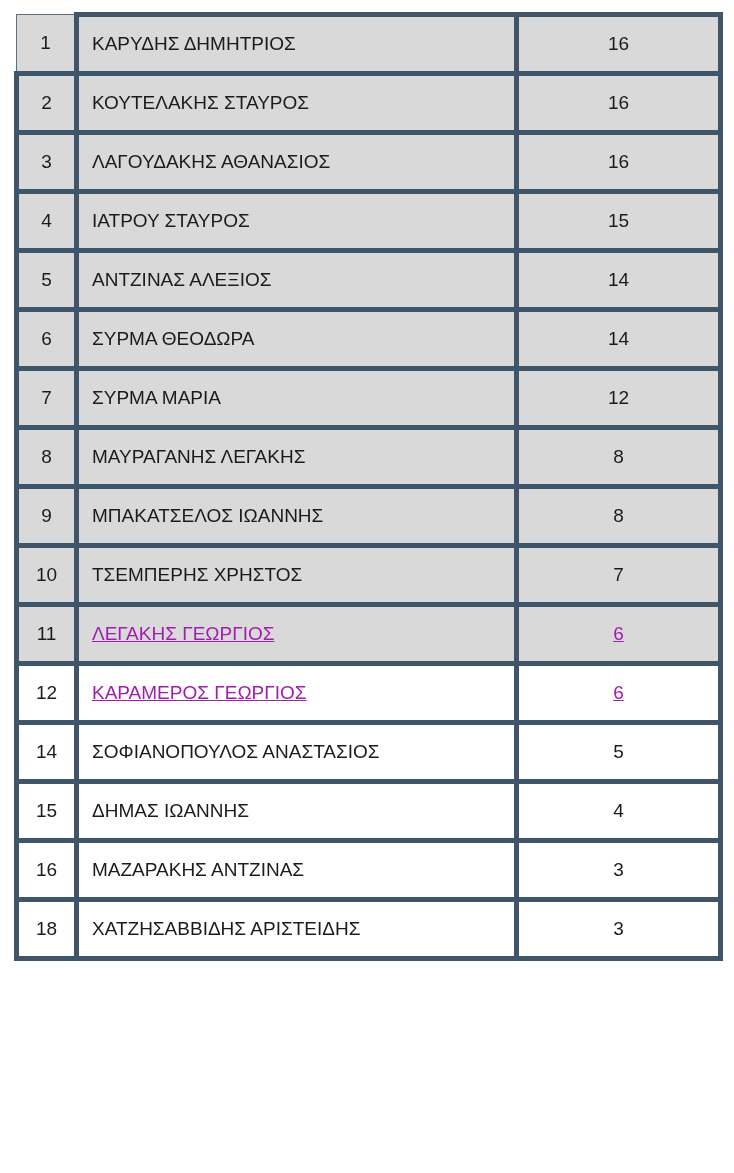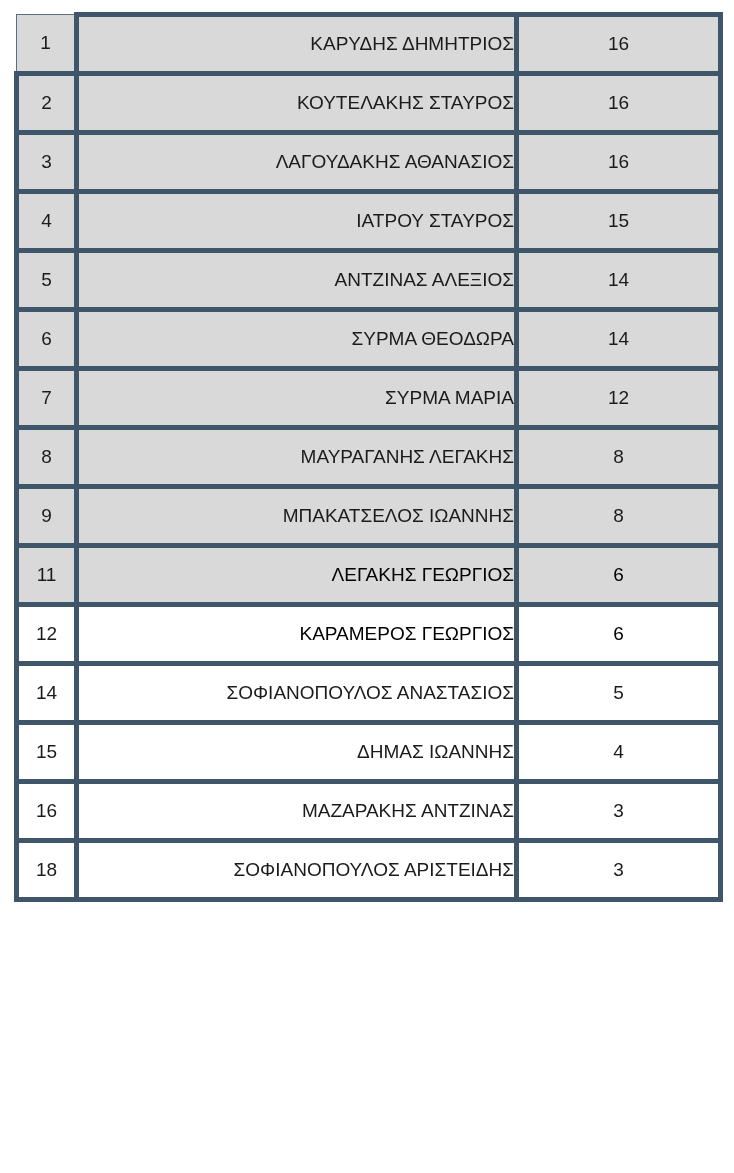--- a/index.html
+++ b/index.html
@@ -31,29 +31,29 @@
       vertical-align: middle;
     }
     col.c-rank { width: 60px; }
     col.c-name { width: 440px; }
     col.c-val  { width: 204px; }
     td.rank {
       text-align: center;
       font-weight: normal;
     }
     td.name {
-      text-align: right;
+      text-align: left;
       padding-left: 13px !important;
     }
     td.val {
       text-align: center;
     }
     tr.shaded td { background: #d9d9d9; }
     tr.plain td { background: #ffffff; }
-    tr.muted td.name, tr.muted td.val { color: #000000; }
+    tr.muted td.name, tr.muted td.val { color: #a21caf; text-decoration: underline; }
     tr.first td.rank {
       border: 1px solid #5a6e80;
     }
     tr.first td {
       border-top: 5px solid #3f5569;
     }
     tr.first td.rank { border-top: 1px solid #5a6e80; border-left: 1px solid #5a6e80; }
   </style>
 </head>
 <body>
@@ -104,20 +104,25 @@
       <tr class="shaded">
           <td class="rank">8</td>
           <td class="name">ΜΑΥΡΑΓΑΝΗΣ ΛΕΓΑΚΗΣ</td>
           <td class="val">8</td>
         </tr>
       <tr class="shaded">
           <td class="rank">9</td>
           <td class="name">ΜΠΑΚΑΤΣΕΛΟΣ ΙΩΑΝΝΗΣ</td>
           <td class="val">8</td>
         </tr>
+      <tr class="shaded">
+          <td class="rank">10</td>
+          <td class="name">ΤΣΕΜΠΕΡΗΣ ΧΡΗΣΤΟΣ</td>
+          <td class="val">7</td>
+        </tr>
       <tr class="shaded muted">
           <td class="rank">11</td>
           <td class="name">ΛΕΓΑΚΗΣ ΓΕΩΡΓΙΟΣ</td>
           <td class="val">6</td>
         </tr>
       <tr class="plain muted">
           <td class="rank">12</td>
           <td class="name">ΚΑΡΑΜΕΡΟΣ ΓΕΩΡΓΙΟΣ</td>
           <td class="val">6</td>
         </tr>
@@ -131,18 +136,18 @@
           <td class="name">ΔΗΜΑΣ ΙΩΑΝΝΗΣ</td>
           <td class="val">4</td>
         </tr>
       <tr class="plain">
           <td class="rank">16</td>
           <td class="name">ΜΑΖΑΡΑΚΗΣ ΑΝΤΖΙΝΑΣ</td>
           <td class="val">3</td>
         </tr>
       <tr class="plain">
           <td class="rank">18</td>
-          <td class="name">ΣΟΦΙΑΝΟΠΟΥΛΟΣ ΑΡΙΣΤΕΙΔΗΣ</td>
+          <td class="name">ΧΑΤΖΗΣΑΒΒΙΔΗΣ ΑΡΙΣΤΕΙΔΗΣ</td>
           <td class="val">3</td>
         </tr>
     </tbody>
   </table>
 </div>
 
 </body></html>

